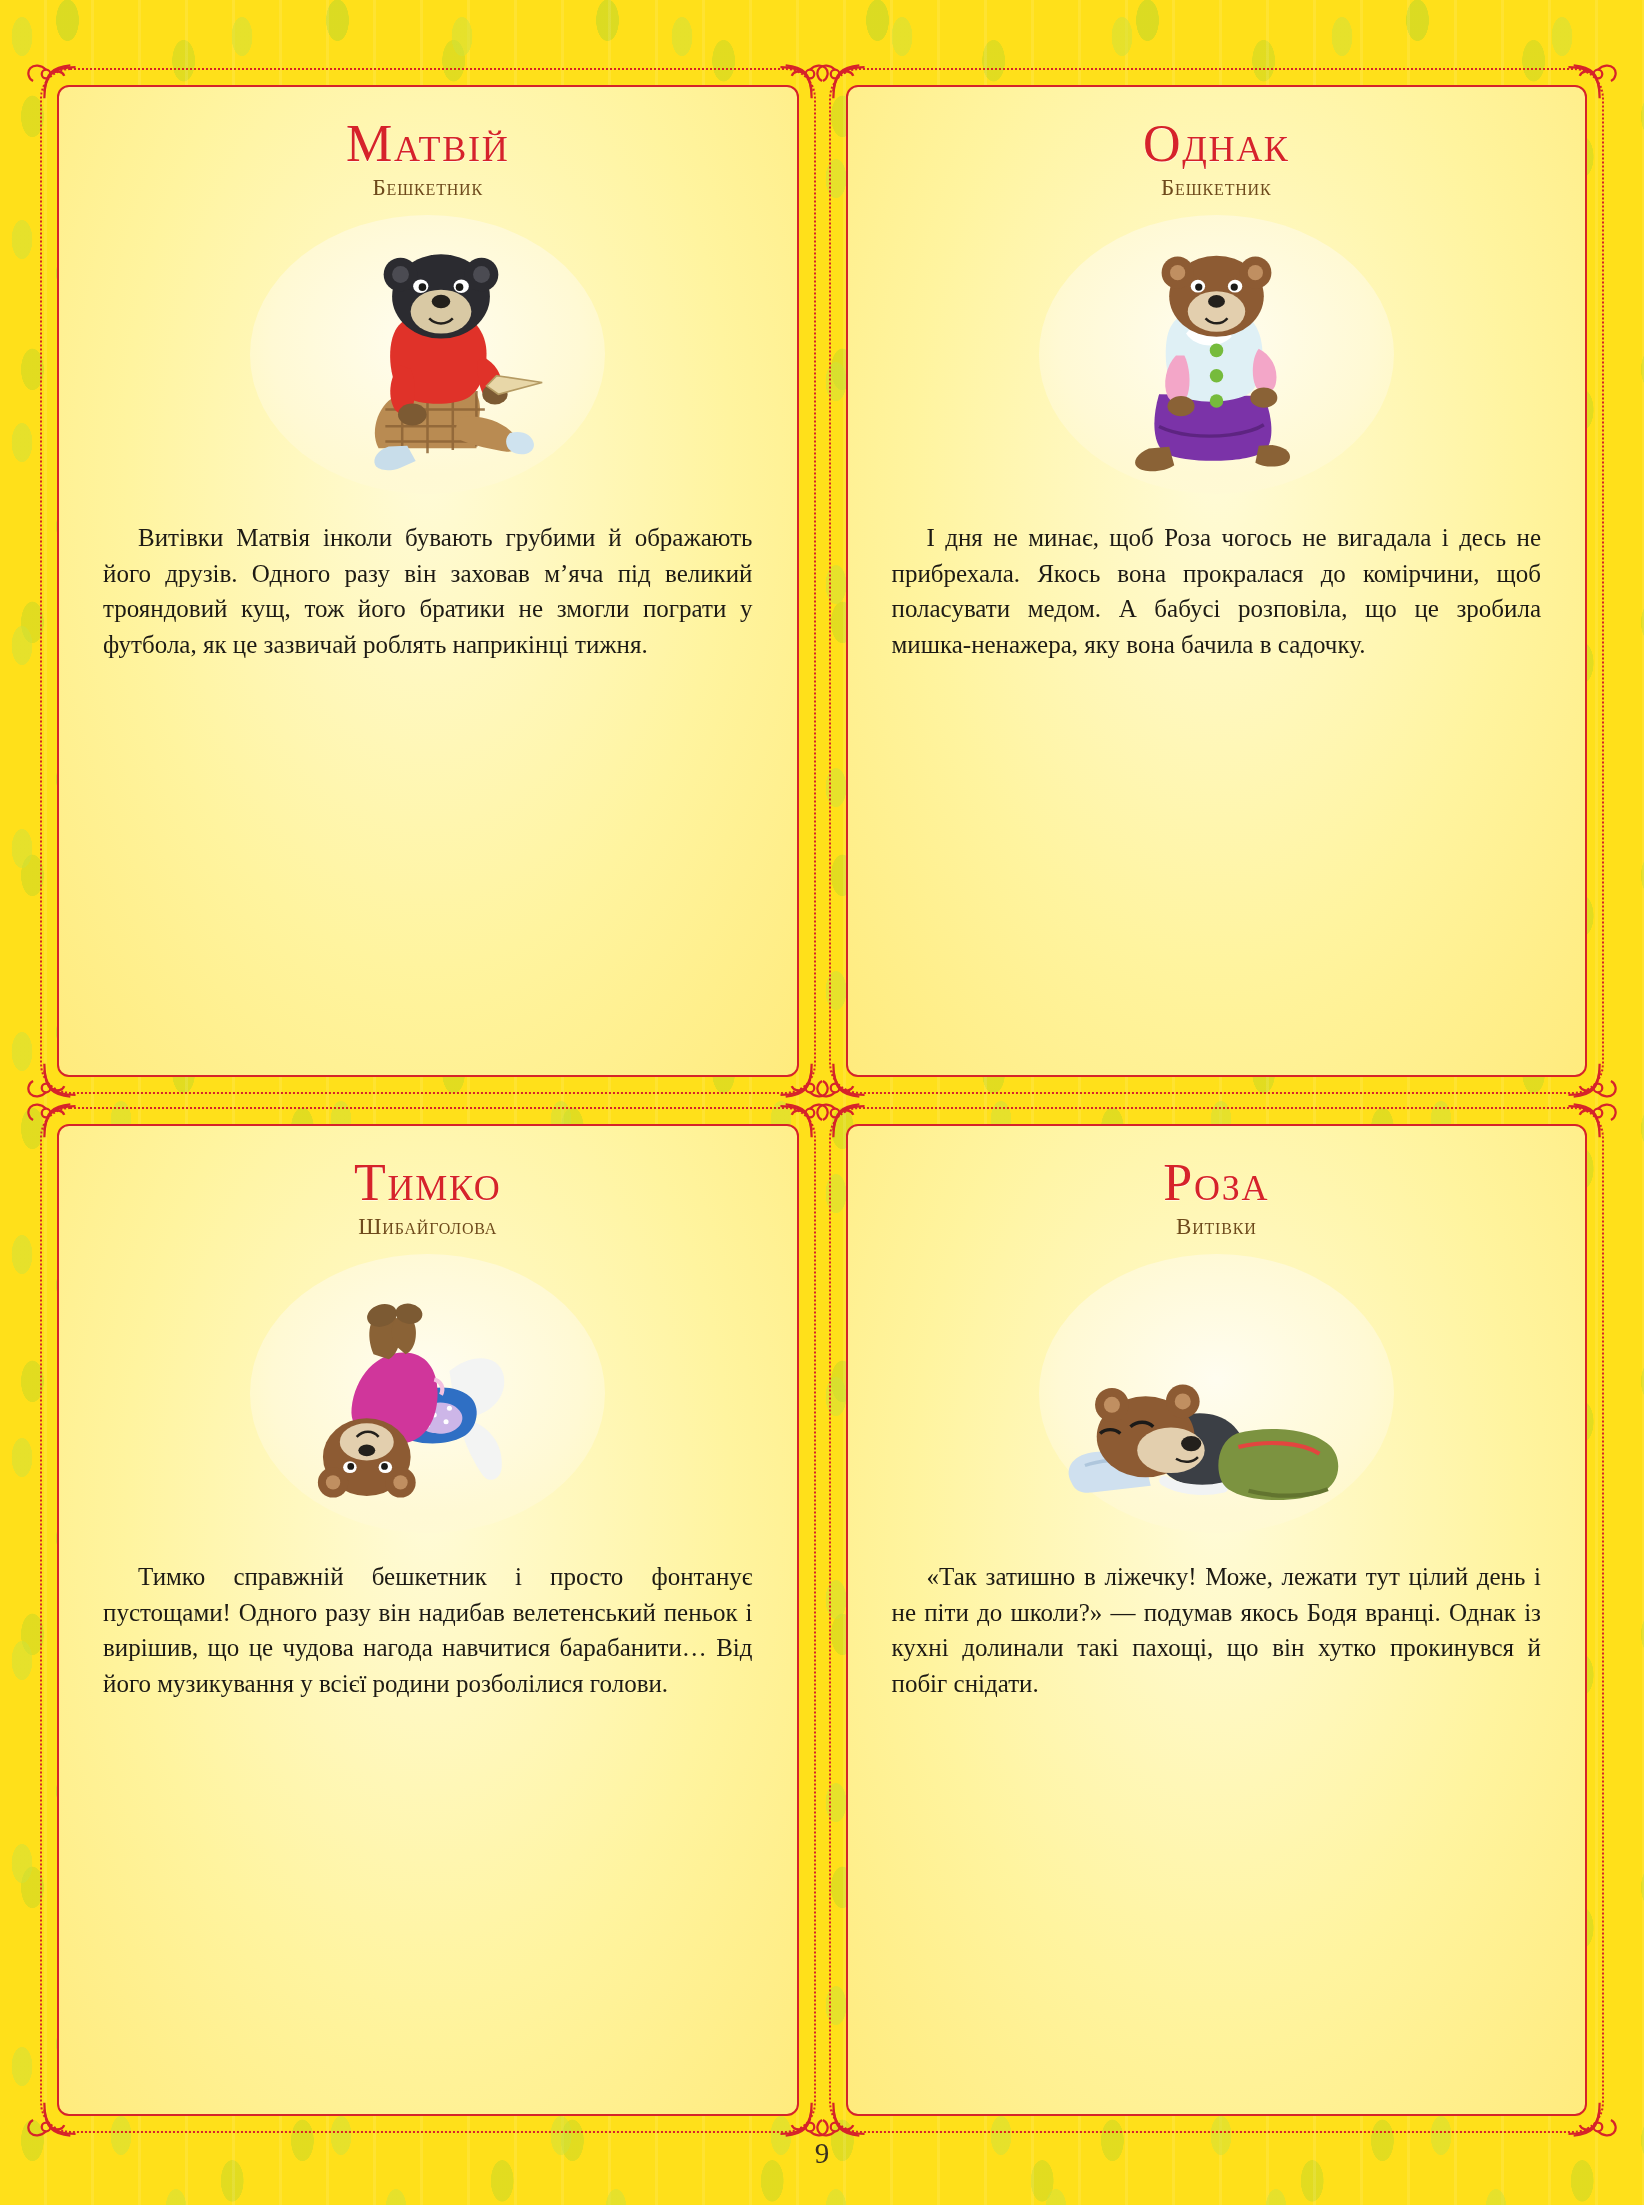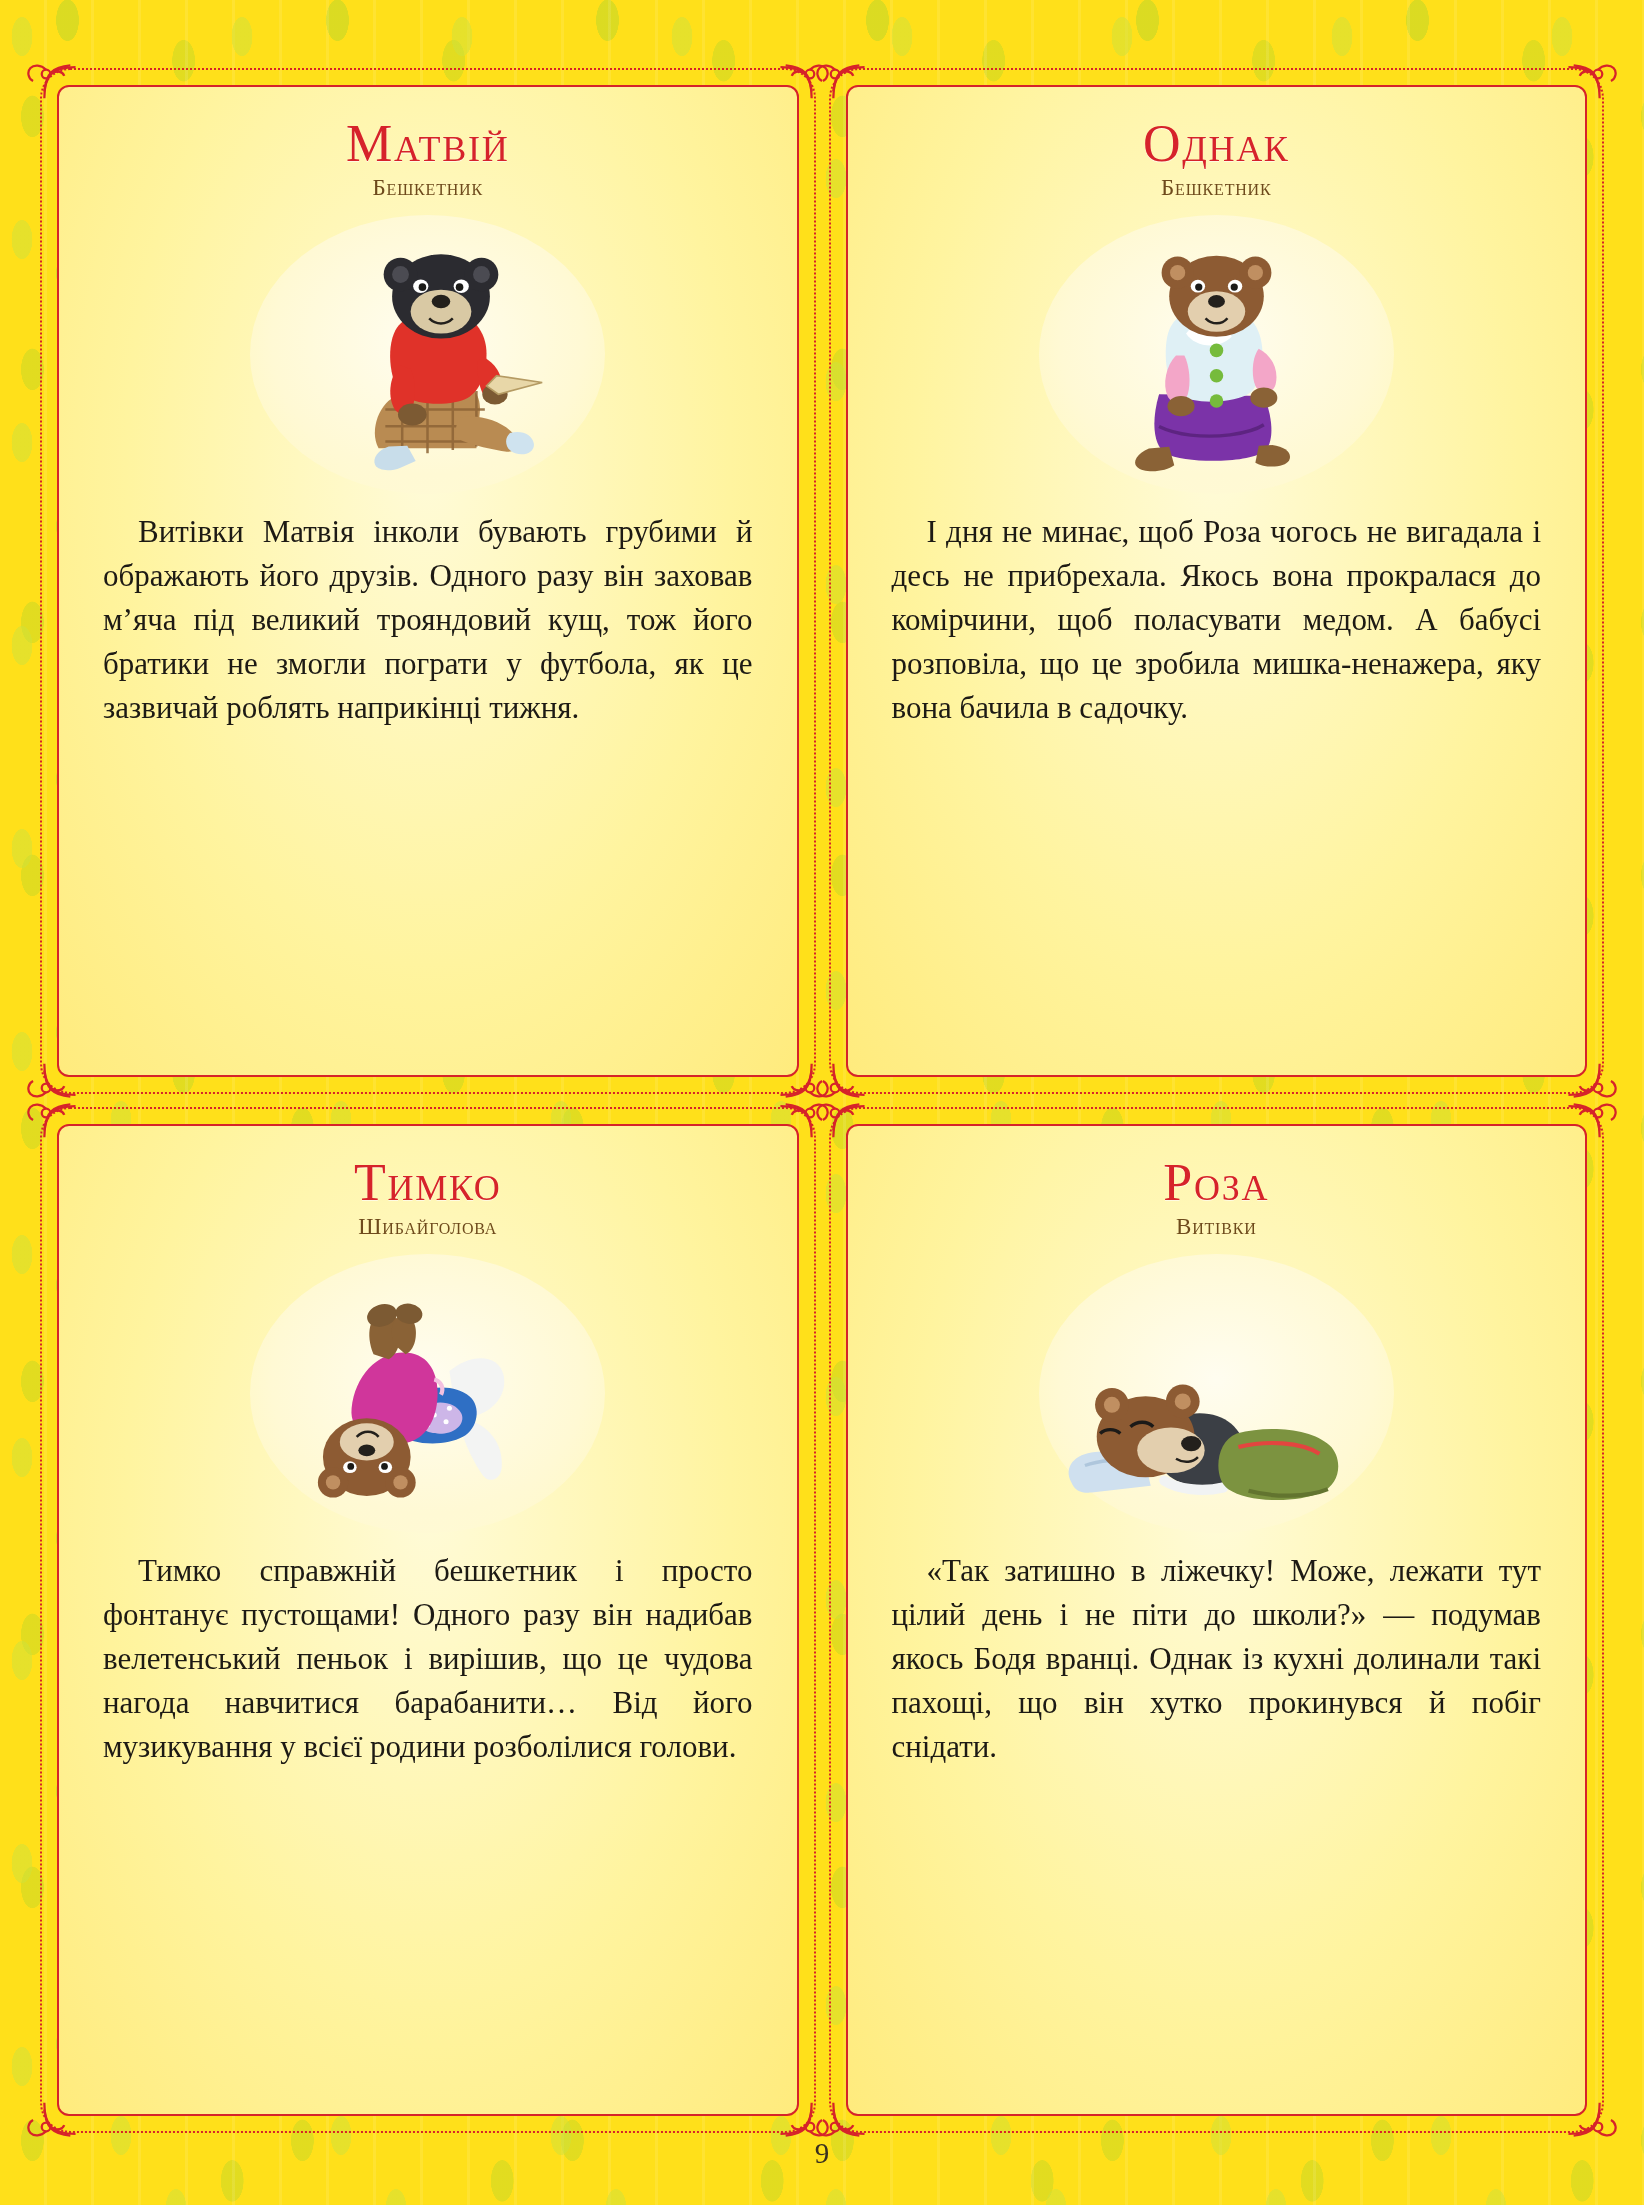--- a/index.html
+++ b/index.html
@@ -132,23 +132,23 @@
     border-radius: 50%;
     background: radial-gradient(ellipse at 50% 45%, #fffdf0 0%, #fff9d4 62%, rgba(255,247,190,0) 100%);
     position: relative;
     display: flex;
     align-items: flex-end;
     justify-content: center;
   }
   .illus svg { display:block; }
 
   .body-text {
-    margin-top: 8px;
+    margin-top: 18px;
     font-family: "Liberation Serif", serif;
-    font-size: 31px;
+    font-size: 25px;
     line-height: 1.42;
     color: #1d1a14;
     text-align: justify;
     text-indent: 35px;
     width: 100%;
     hyphens: auto;
   }
   .body-text p { margin: 0; }
 
   .page-number {

